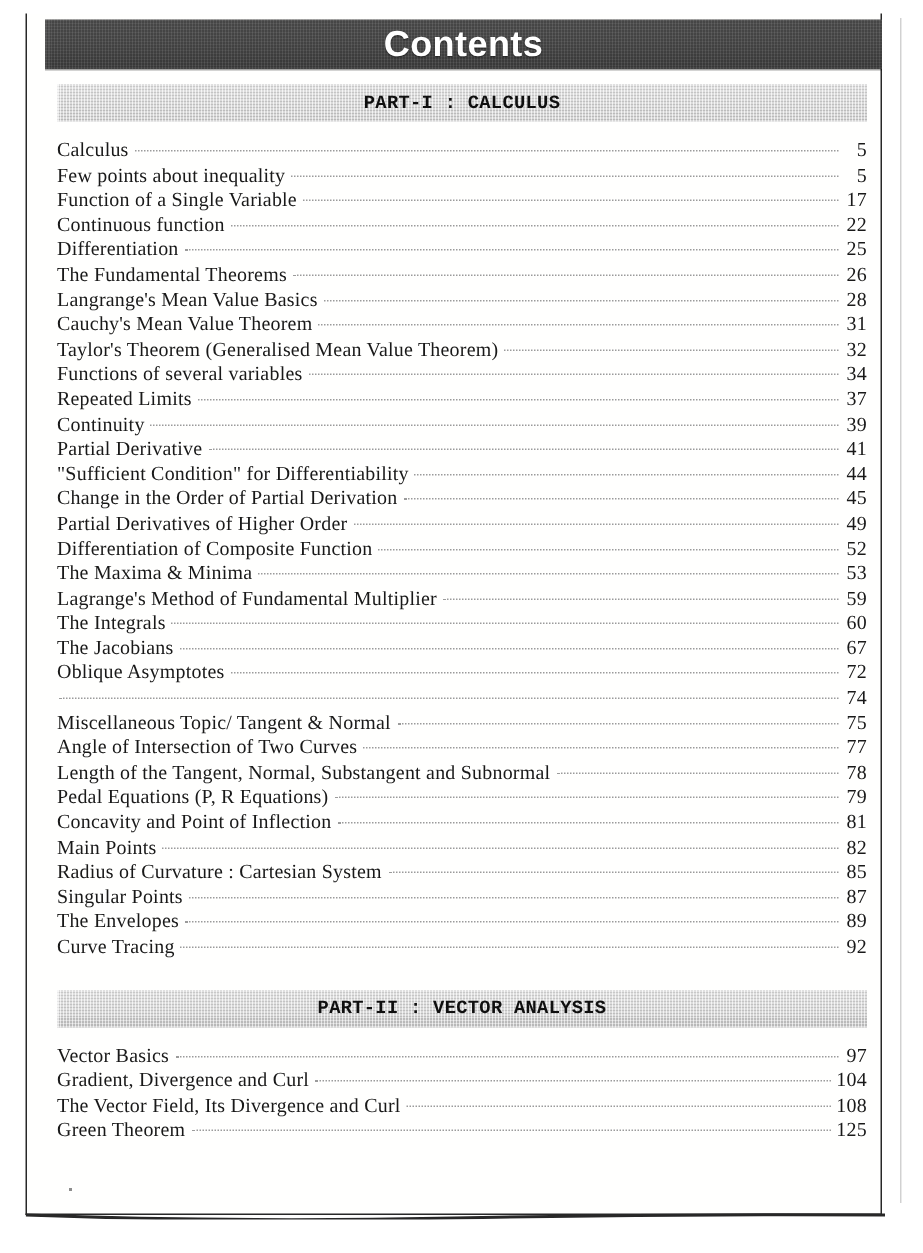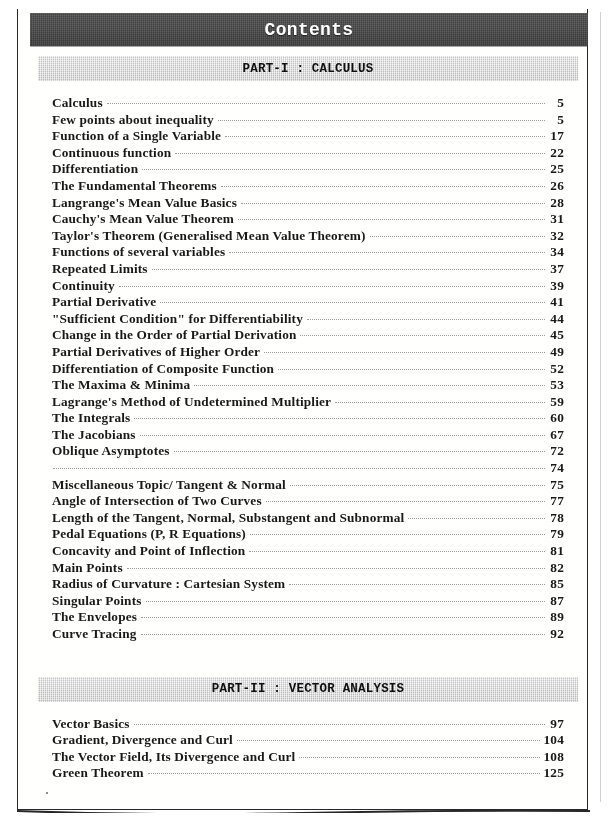--- a/index.html
+++ b/index.html
@@ -62,23 +62,23 @@
       repeating-linear-gradient(0deg,
         rgba(255,255,255,.05) 0px, rgba(255,255,255,.05) 1px,
         rgba(0,0,0,.04) 1px, rgba(0,0,0,.04) 2px),
       linear-gradient(180deg, #4e4e4e 0%, #4a4a4a 45%, #3d3d3d 100%);
     display: flex;
     align-items: center;
     justify-content: center;
     box-shadow: 0 1px 0 rgba(0,0,0,.35);
   }
   #contents-banner .title {
-    font-family: Liberation Mono, monospace;
+    font-family: Liberation Sans, sans-serif;
     font-weight: bold;
-    font-size: 18px;
+    font-size: 24px;
     color: #ffffff;
     letter-spacing: .3px;
     text-shadow: 0 1px 1px rgba(0,0,0,.55);
   }
 
   
   #content {
     position: absolute;
     left: 38px;
     top: 56px;
@@ -101,21 +101,21 @@
     justify-content: center;
   }
   .part-header .part-title {
     font-family: Liberation Mono, monospace;
     font-weight: bold;
     font-size: 12.5px;
     color: #111111;
     letter-spacing: .2px;
   }
 
-  .toc-list { margin: 14px; padding: 0; list-style: none; font-weight: bold; }
+  .toc-list { margin: 0; padding: 0; list-style: none; }
 
   .toc-entry {
     display: flex;
     align-items: baseline;
     height: 16.6px;
     font-size: 13.3px;
     color: #1b1b1b;
     white-space: nowrap;
   }
   .toc-entry .entry-label {
@@ -258,21 +258,21 @@
         <span class="entry-label">Differentiation of Composite Function</span>
         <span class="leader"></span>
         <span class="entry-page">52</span>
       </li>
       <li class="toc-entry">
         <span class="entry-label">The Maxima &amp; Minima</span>
         <span class="leader"></span>
         <span class="entry-page">53</span>
       </li>
       <li class="toc-entry">
-        <span class="entry-label">Lagrange's Method of Undetermined Multiplier</span>
+        <span class="entry-label">Lagrange's Method of Fundamental Multiplier</span>
         <span class="leader"></span>
         <span class="entry-page">59</span>
       </li>
       <li class="toc-entry">
         <span class="entry-label">The Integrals</span>
         <span class="leader"></span>
         <span class="entry-page">60</span>
       </li>
       <li class="toc-entry">
         <span class="entry-label">The Jacobians</span>

